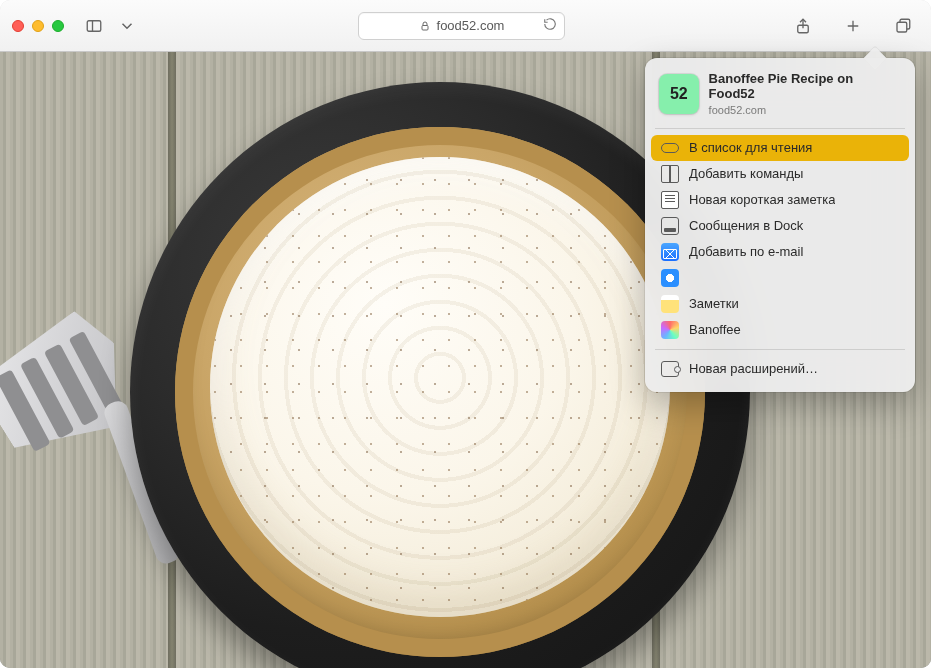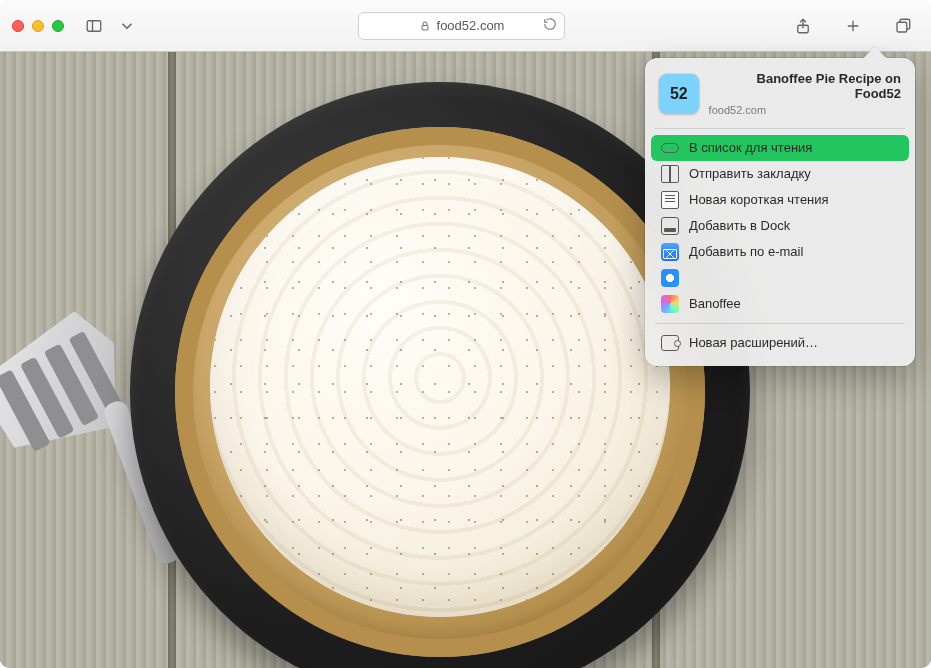--- a/index.html
+++ b/index.html
@@ -63,27 +63,27 @@
     border-radius:8px;
   }
   .spatula .slots{position:absolute;left:48px;top:18px;width:100px;height:84px;display:flex;gap:10px;transform:rotate(4deg);}
   .spatula .slots span{flex:1;background:#8f8f91;border-radius:4px;}
   .spatula .handle{position:absolute;left:108px;top:96px;width:24px;height:170px;background:linear-gradient(#d9d9db,#b8b8ba);border-radius:10px;transform:rotate(12deg);}
 
   
   .popover { position:absolute; top:58px; right:16px; width:270px; background:#ecececf6; backdrop-filter:blur(20px); border-radius:12px; box-shadow:0 12px 34px rgba(0,0,0,.28), 0 0 0 1px rgba(0,0,0,.08); padding:6px; font-size:13px; color:#2a2a2a;}
   .popover::before{ content:""; position:absolute; top:-8px; right:32px; width:16px; height:16px; background:#ecececf6; transform:rotate(45deg); border-top-left-radius:3px; box-shadow:-1px -1px 0 rgba(0,0,0,.06);}
   .pop-head { display:flex; gap:10px; padding:8px 8px 10px 8px; align-items:center;}
-  .thumb { width:40px; height:40px; border-radius:8px; background:#7dd3fc; display:flex; align-items:center; justify-content:center; font-weight:800; color:#222; font-size:16px; box-shadow:0 0 0 1px rgba(0,0,0,.08), 0 1px 3px rgba(0,0,0,.12);}
-  .pop-title { font-weight:700; font-size:13px; line-height:1.15;text-align:right; }
+  .thumb { width:40px; height:40px; border-radius:8px; background:#86efac; display:flex; align-items:center; justify-content:center; font-weight:800; color:#222; font-size:16px; box-shadow:0 0 0 1px rgba(0,0,0,.08), 0 1px 3px rgba(0,0,0,.12);}
+  .pop-title { font-weight:700; font-size:13px; line-height:1.15; }
   .pop-sub { font-size:11px; color:#7a7a7a; margin-top:2px;}
   .pop-sep { height:1px; background:rgba(0,0,0,.12); margin:2px 4px;}
   .menu { padding:4px 0;}
   .mi { display:flex; align-items:center; gap:10px; height:26px; padding:0 10px; border-radius:6px;}
-  .mi.selected { background:#22c55e;}
+  .mi.selected { background:#eab308;}
   .mi .ic { width:18px; height:18px; border-radius:4px; display:flex; align-items:center; justify-content:center; flex:0 0 18px; font-size:12px; color:#525252;}
   .ic.glasses::before{content:"";width:16px;height:8px;border:1.6px solid #5a5a5a;border-radius:5px;display:block;}
   .ic.book{border:1.5px solid #5a5a5a;border-radius:2px}
   .ic.book::after{content:"";display:block;width:2px;height:100%;background:#5a5a5a;margin:0 auto;}
   .ic.note{background:linear-gradient(#fff,#fff) padding-box;border:1.5px solid #5a5a5a;border-radius:2px;position:relative}
   .ic.note::before{content:"";position:absolute;left:3px;right:3px;top:3px;height:1.4px;background:#5a5a5a;box-shadow:0 3px 0 #5a5a5a,0 6px 0 #5a5a5a;}
   .ic.dock{border:1.5px solid #5a5a5a;border-radius:3px;position:relative}
   .ic.dock::after{content:"";position:absolute;left:2px;right:2px;bottom:2px;height:4px;background:#5a5a5a;border-radius:1px;}
   .ic.app{border-radius:4px;}
   .ic.airdrop{background:radial-gradient(circle at 50% 55%,#fff 0 25%,#2aa4f4 26% 100%)}
@@ -197,36 +197,40 @@
     </div>
   </div>
   <div class="pop-sep"></div>
   <div class="menu" id="share-menu">
       <div class="mi selected">
         <span class="ic glasses"></span>
         <span class="lab">В список для чтения</span>
       </div>
       <div class="mi">
         <span class="ic book"></span>
-        <span class="lab">Отправить закладку</span>
+        <span class="lab">Добавить команды</span>
       </div>
       <div class="mi">
         <span class="ic note"></span>
-        <span class="lab">Новая короткая чтения</span>
+        <span class="lab">Новая короткая заметка</span>
       </div>
       <div class="mi">
         <span class="ic dock"></span>
-        <span class="lab">Добавить в Dock</span>
+        <span class="lab">Сообщения в Dock</span>
       </div>
       <div class="mi">
         <span class="ic mail app"></span>
         <span class="lab">Добавить по e-mail</span>
       </div>
       <div class="mi">
         <span class="ic safari app"></span>
+      </div>
+      <div class="mi">
+        <span class="ic notes app"></span>
+        <span class="lab">Заметки</span>
       </div>
       <div class="mi">
         <span class="ic freeform app"></span>
         <span class="lab">Banoffee</span>
       </div>
     </div>
   <div class="pop-sep"></div>
   <div class="menu">
     <div class="mi">
       <span class="ic ext"></span>

